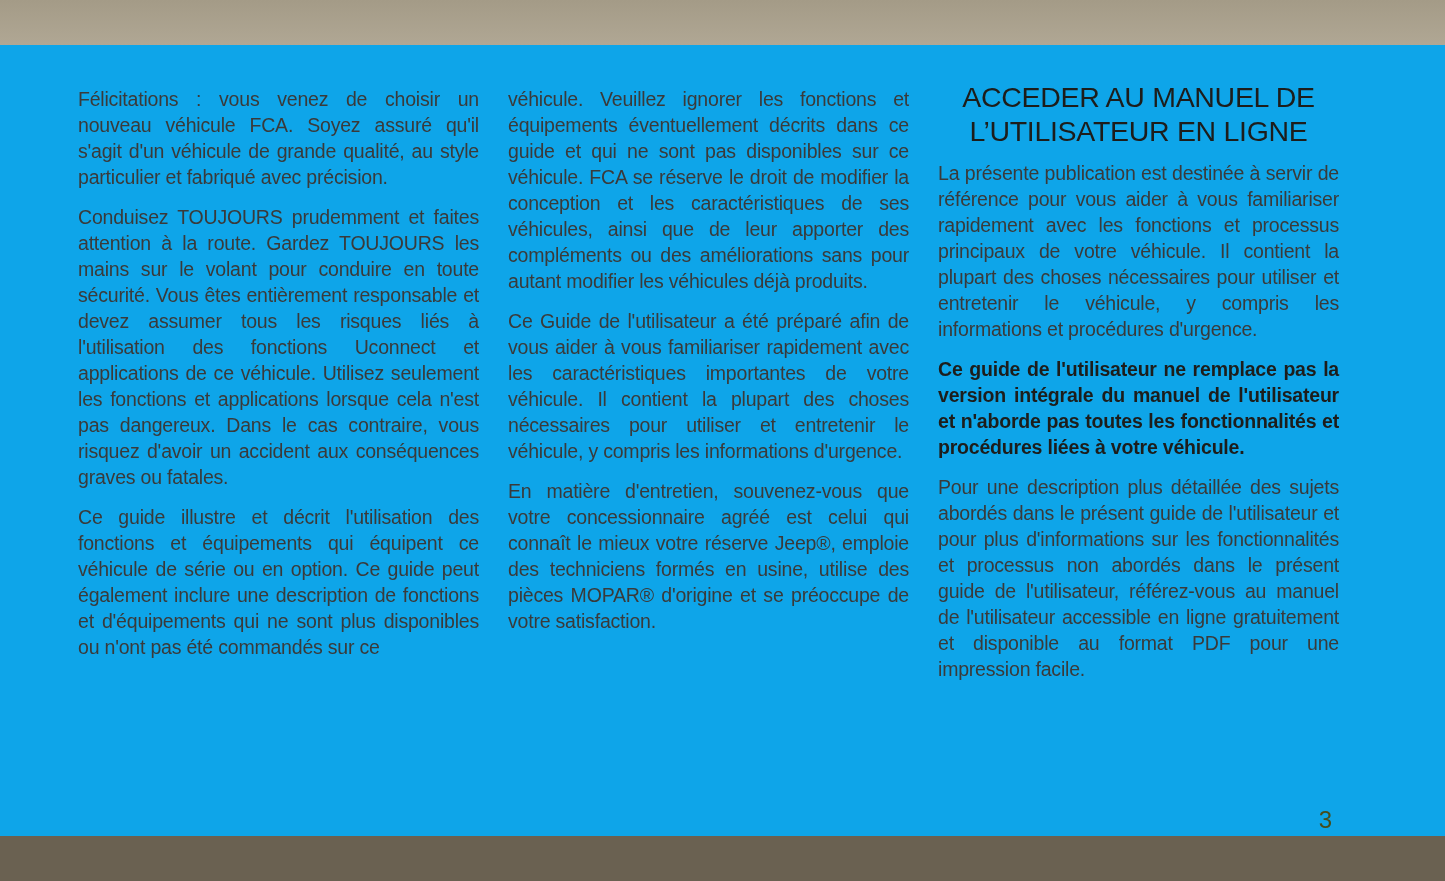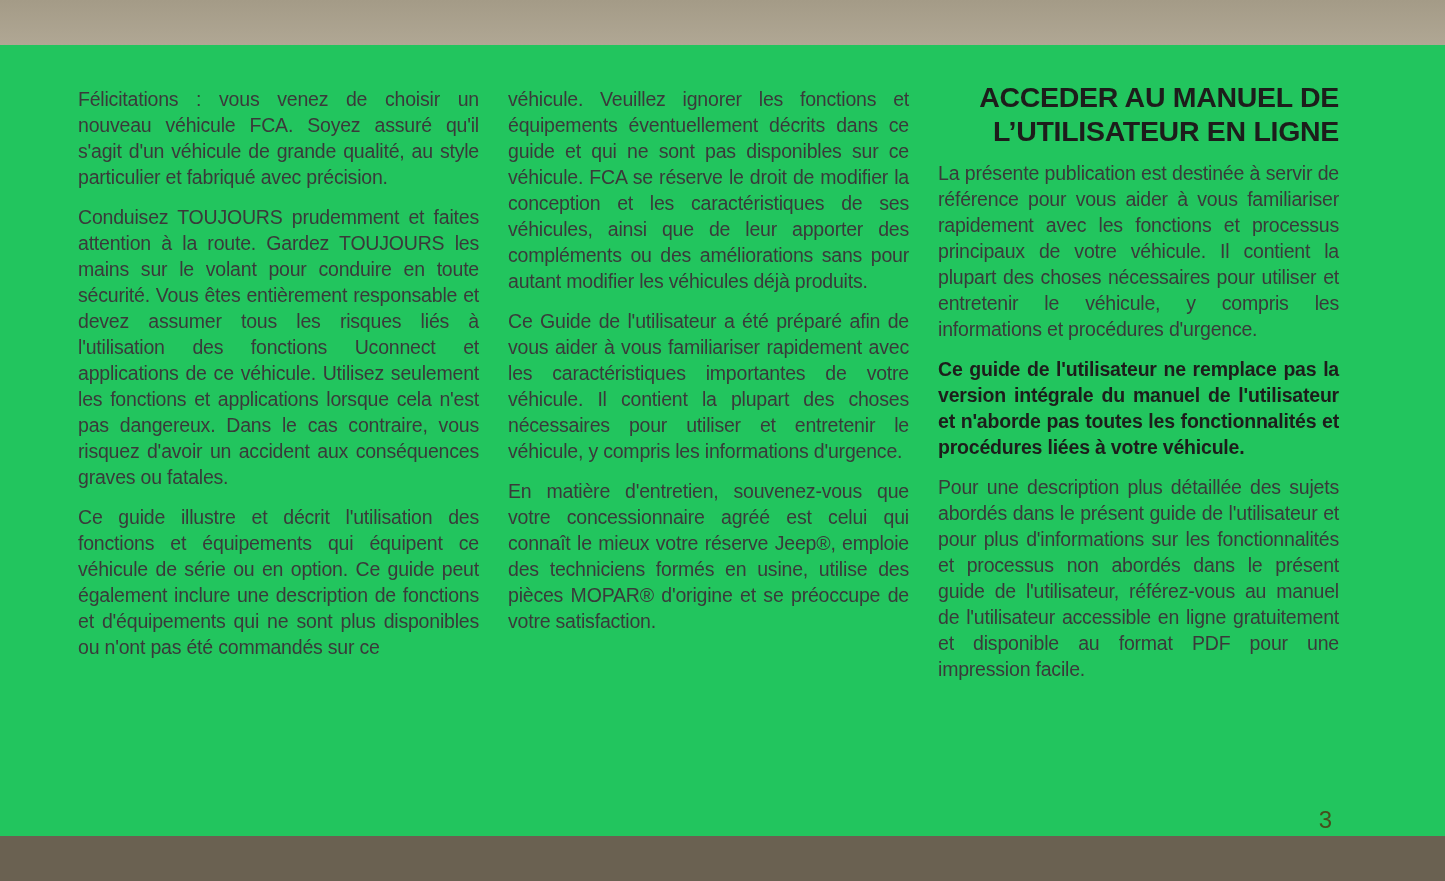--- a/index.html
+++ b/index.html
@@ -4,21 +4,21 @@
 <style>
   html, body {
     margin: 0;
     padding: 0;
     background: #ffffff;
   }
   .page {
     position: relative;
     width: 1445px;
     height: 881px;
-    background: #22c55e;
+    background: #0ea5e9;
     font-family: "Liberation Sans", sans-serif;
     overflow: hidden;
   }
   .topbar {
     position: absolute;
     top: 0; left: 0;
     width: 100%;
     height: 45px;
     background: linear-gradient(180deg, #a49b87 0%, #b0a794 100%);
   }
@@ -48,24 +48,24 @@
     letter-spacing: -0.2px;
   }
   .body-para.bold {
     font-weight: bold;
     color: #1d1d1b;
   }
   .section-heading {
     margin: -6px 0 12px 0;
     font-size: 28.5px;
     line-height: 34px;
-    font-weight: bold;
+    font-weight: normal;
     color: #1d1d1b;
     letter-spacing: -0.3px;
-    text-align: right;
+    text-align: center;
   }
   .page-number {
     position: absolute;
     right: 113px;
     bottom: 49px;
     font-size: 24px;
     line-height: 24px;
     color: #474d1c;
   }
 </style>

